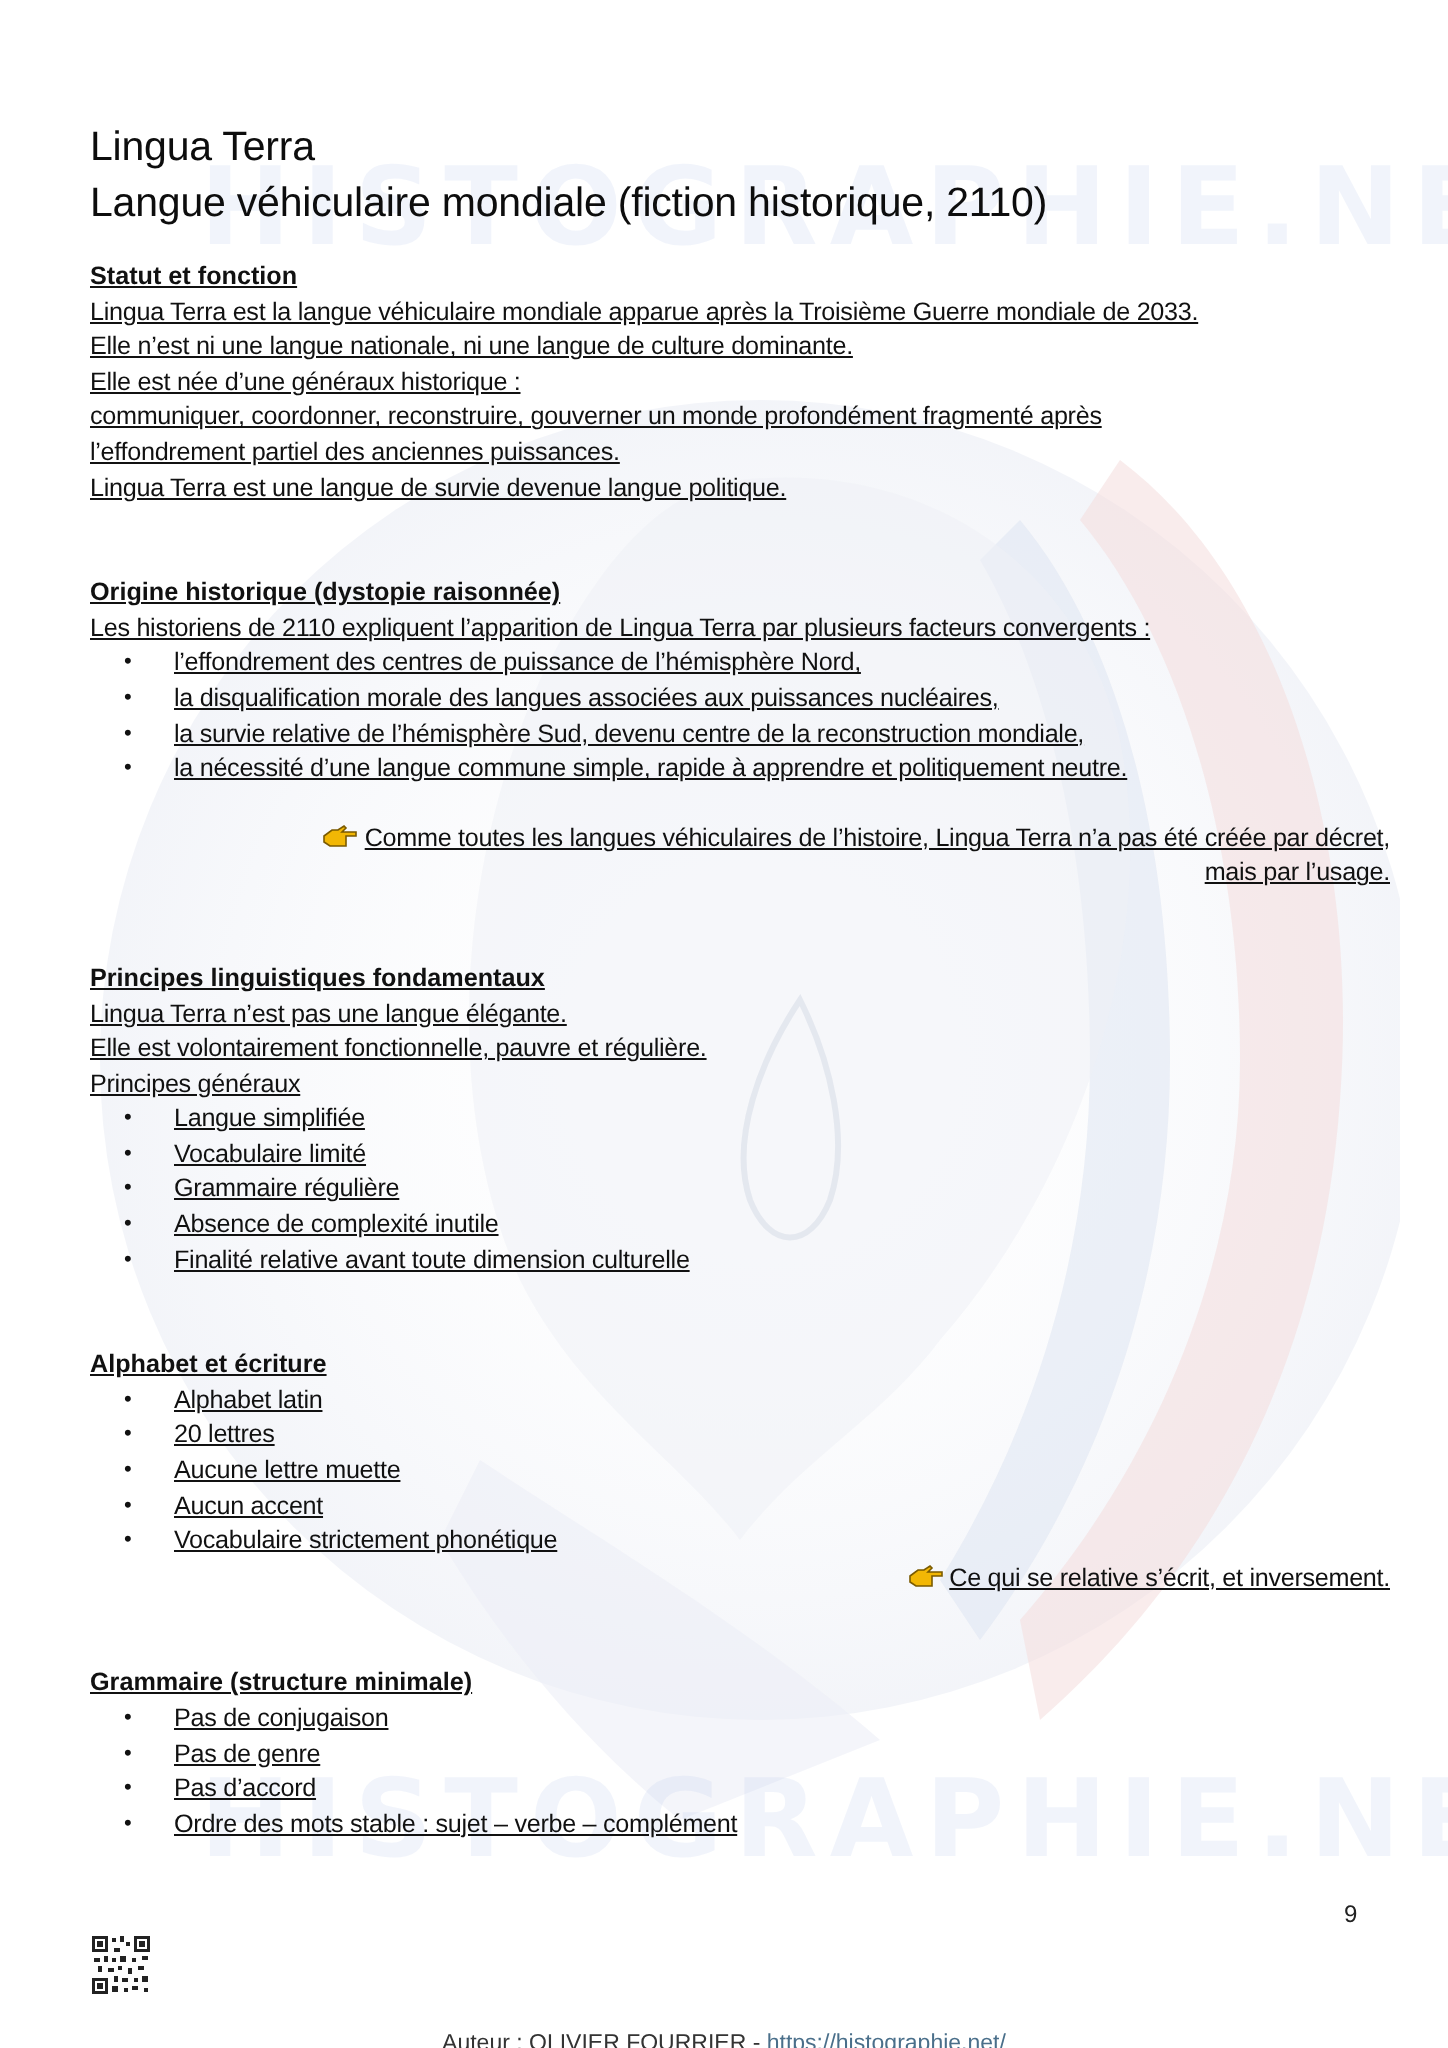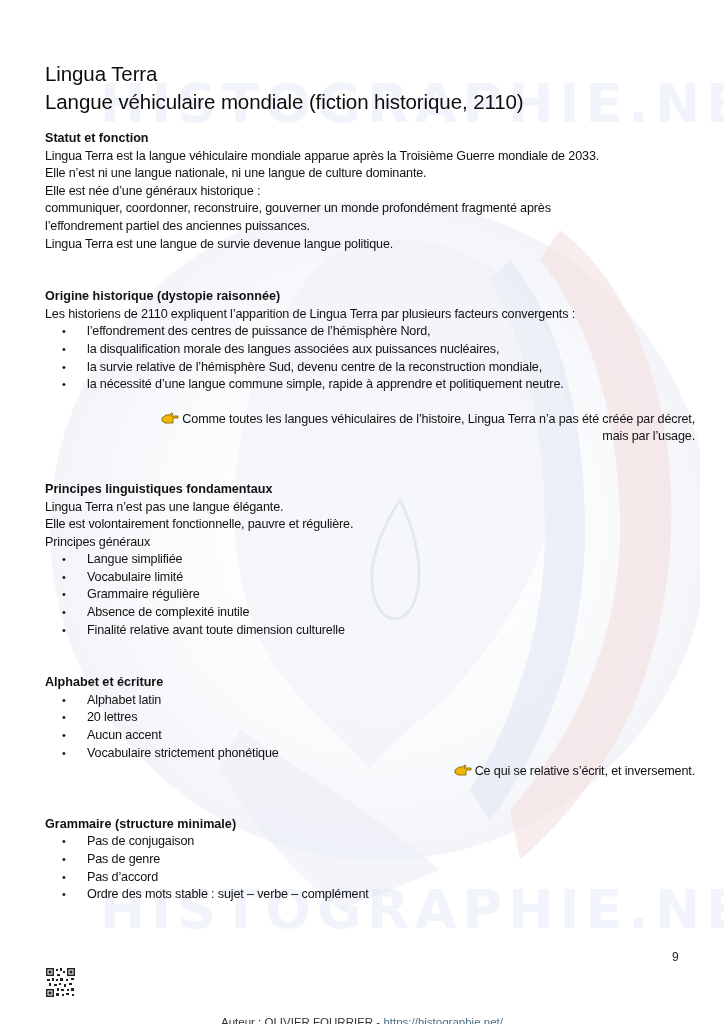--- a/index.html
+++ b/index.html
@@ -24,21 +24,21 @@
     .wm-top { top: 72px; }
     .wm-bottom { top: 878px; }
     .page {
       position: absolute; left: 45px; top: 60px; width: 650px;
       z-index: 1;
     }
     .title {
       font-size: 20.5px; font-weight: normal; line-height: 28px;
       letter-spacing: -0.1px; color: #0d0d0d;
     }
-    .section { margin-top: 0; }
+    .section { margin-top: 0; text-decoration: underline; }
     .h2 {
       font-size: 12.6px; font-weight: bold; line-height: 17.6px;
     }
     .p {
       font-size: 12.6px; line-height: 17.6px;
       letter-spacing: -0.15px;
     }
     ul.bullets { list-style: none; }
     ul.bullets li {
       position: relative; padding-left: 42px;
@@ -141,20 +141,21 @@
     </ul>
   </div>
 
   <div class="gap-big"></div>
 
   <div class="section">
     <div class="h2">Alphabet et écriture</div>
     <ul class="bullets">
       <li>Alphabet latin</li>
       <li>20 lettres</li>
+      <li>Aucune lettre muette</li>
       <li>Aucun accent</li>
       <li>Vocabulaire strictement phonétique</li>
     </ul>
     <div class="note" style="margin-top:1px">
       <svg class="hand-icon" viewBox="0 0 18 12">
         <path d="M1 6 L5 3 L8 3 L11 1 L12 2 L10 4 L17 4 L17 6 L12 6 L12 11 L4 11 L1 9 Z" fill="#f2b705" stroke="#7a5a00" stroke-width="0.8"></path>
       </svg><span>Ce qui se relative s’écrit, et inversement.</span>
     </div>
   </div>
 

